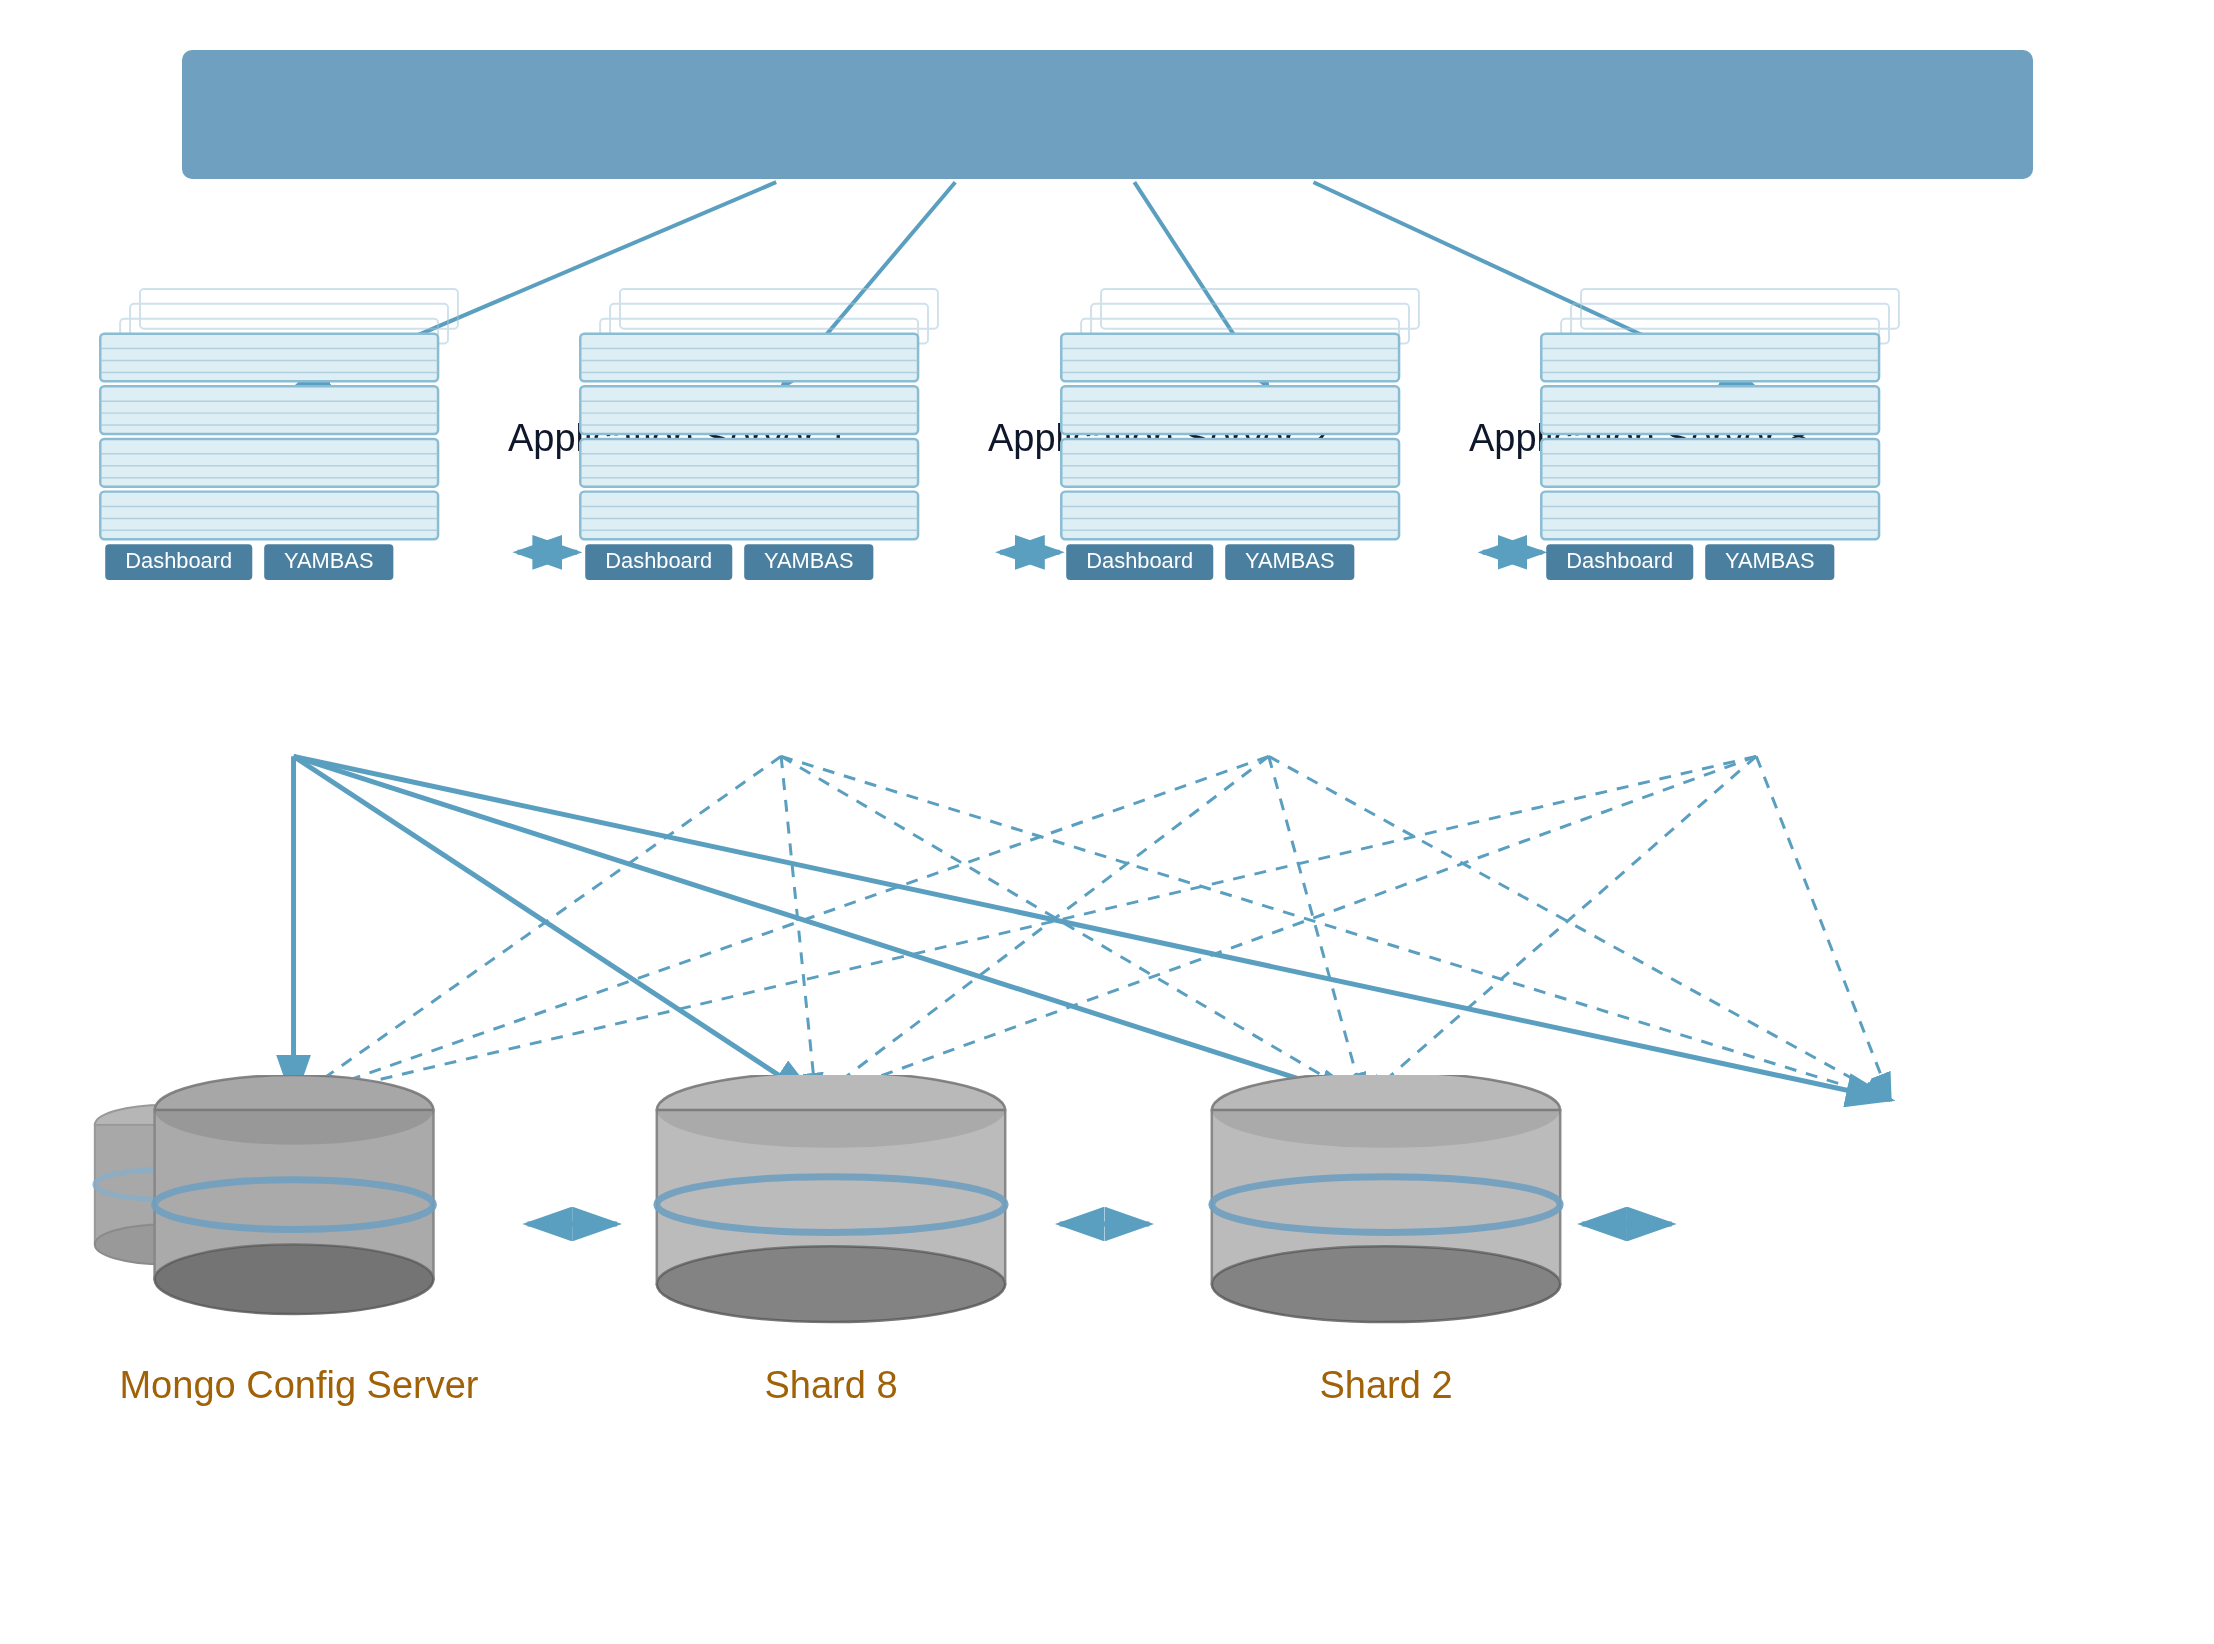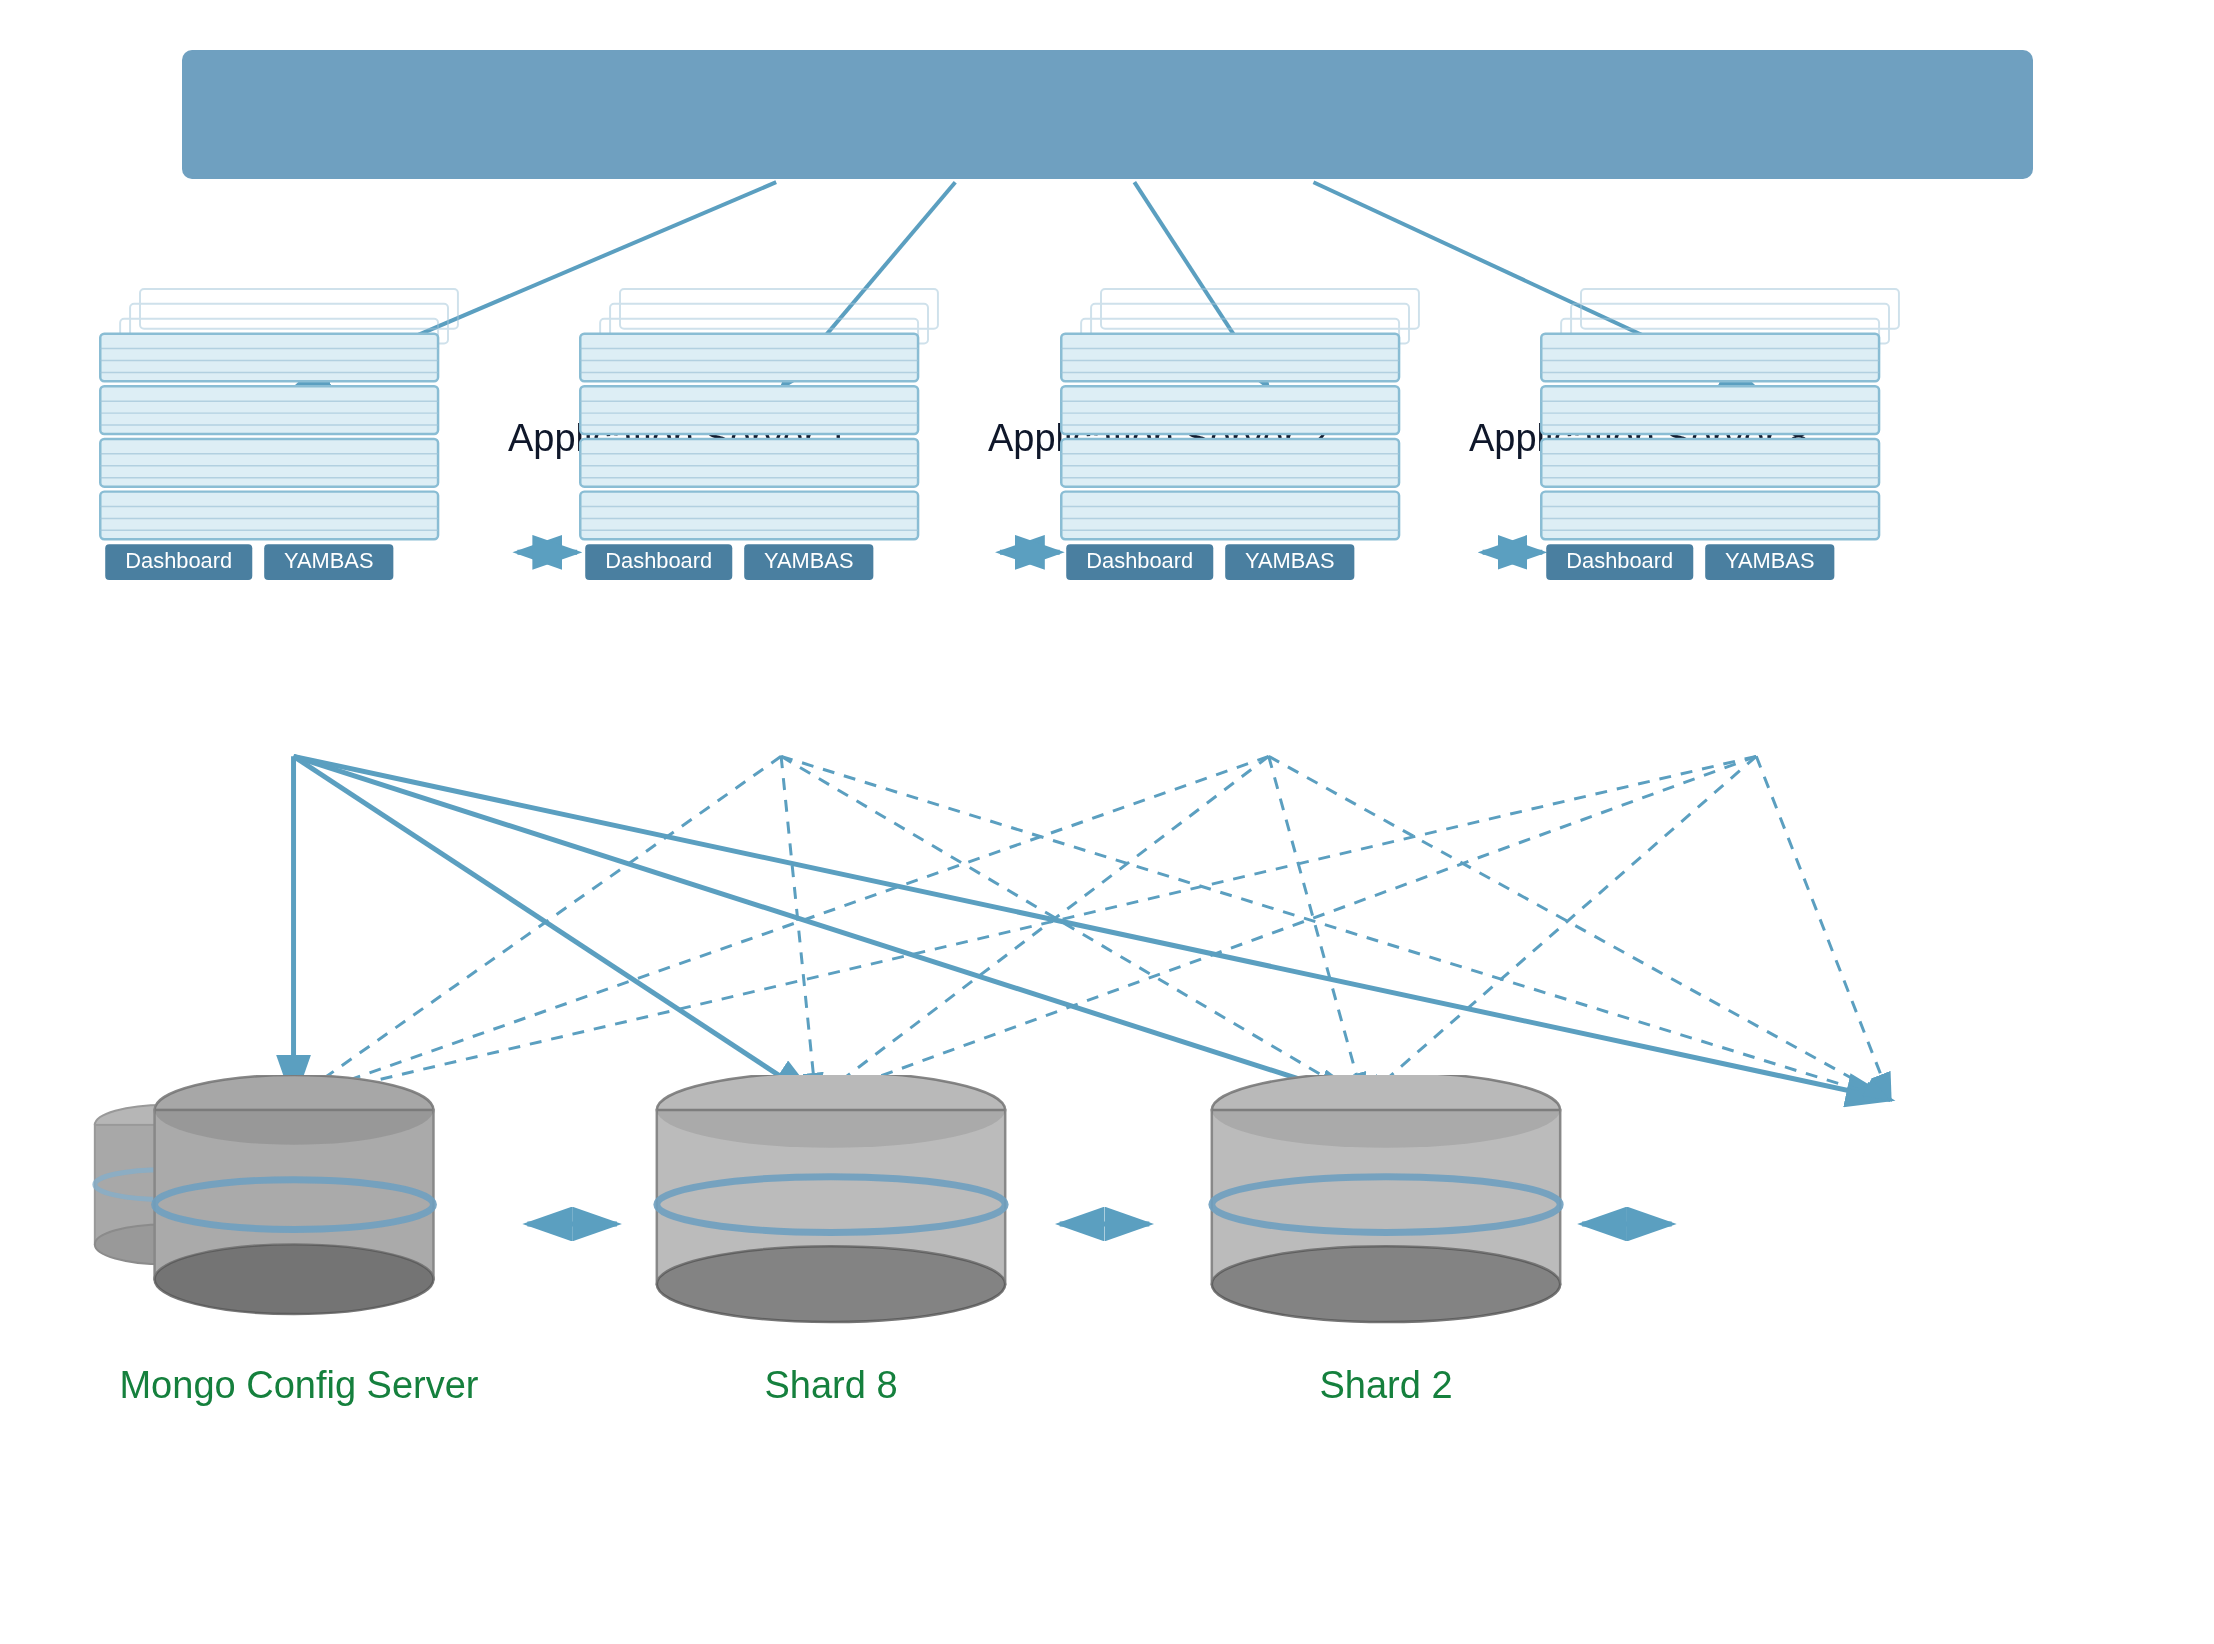--- a/index.html
+++ b/index.html
@@ -62,21 +62,21 @@
 
     
     .db-group {
       position: absolute;
       display: flex;
       flex-direction: column;
       align-items: center;
     }
 
     .db-label {
-      color: #15803d;
+      color: #a16207;
       font-size: 38px;
       font-weight: 400;
       margin-top: 10px;
       text-align: center;
       white-space: nowrap;
     }
 
     .db-label em {
       font-style: italic;
     }

